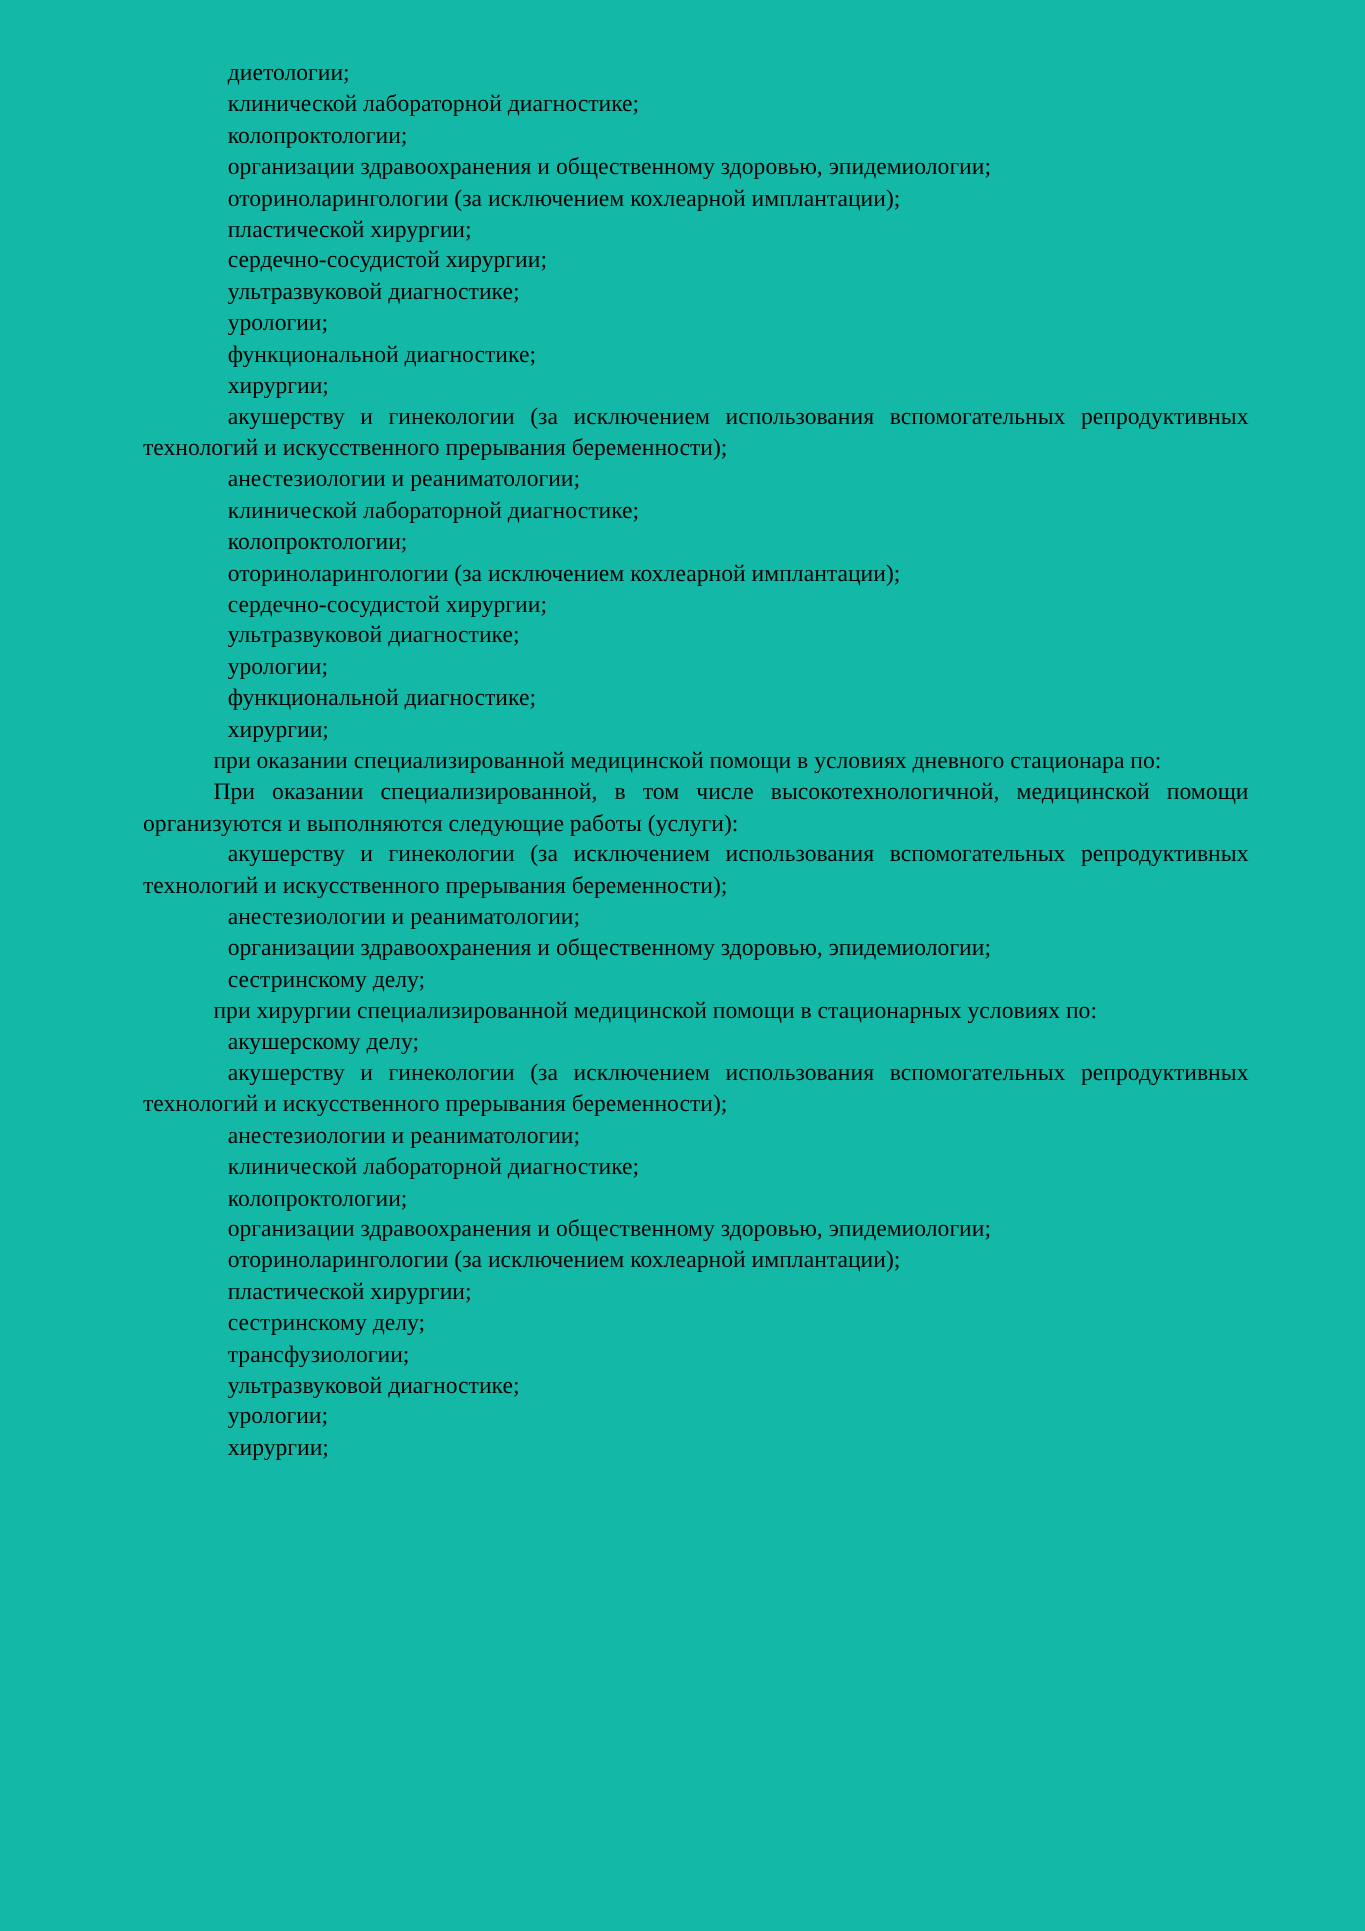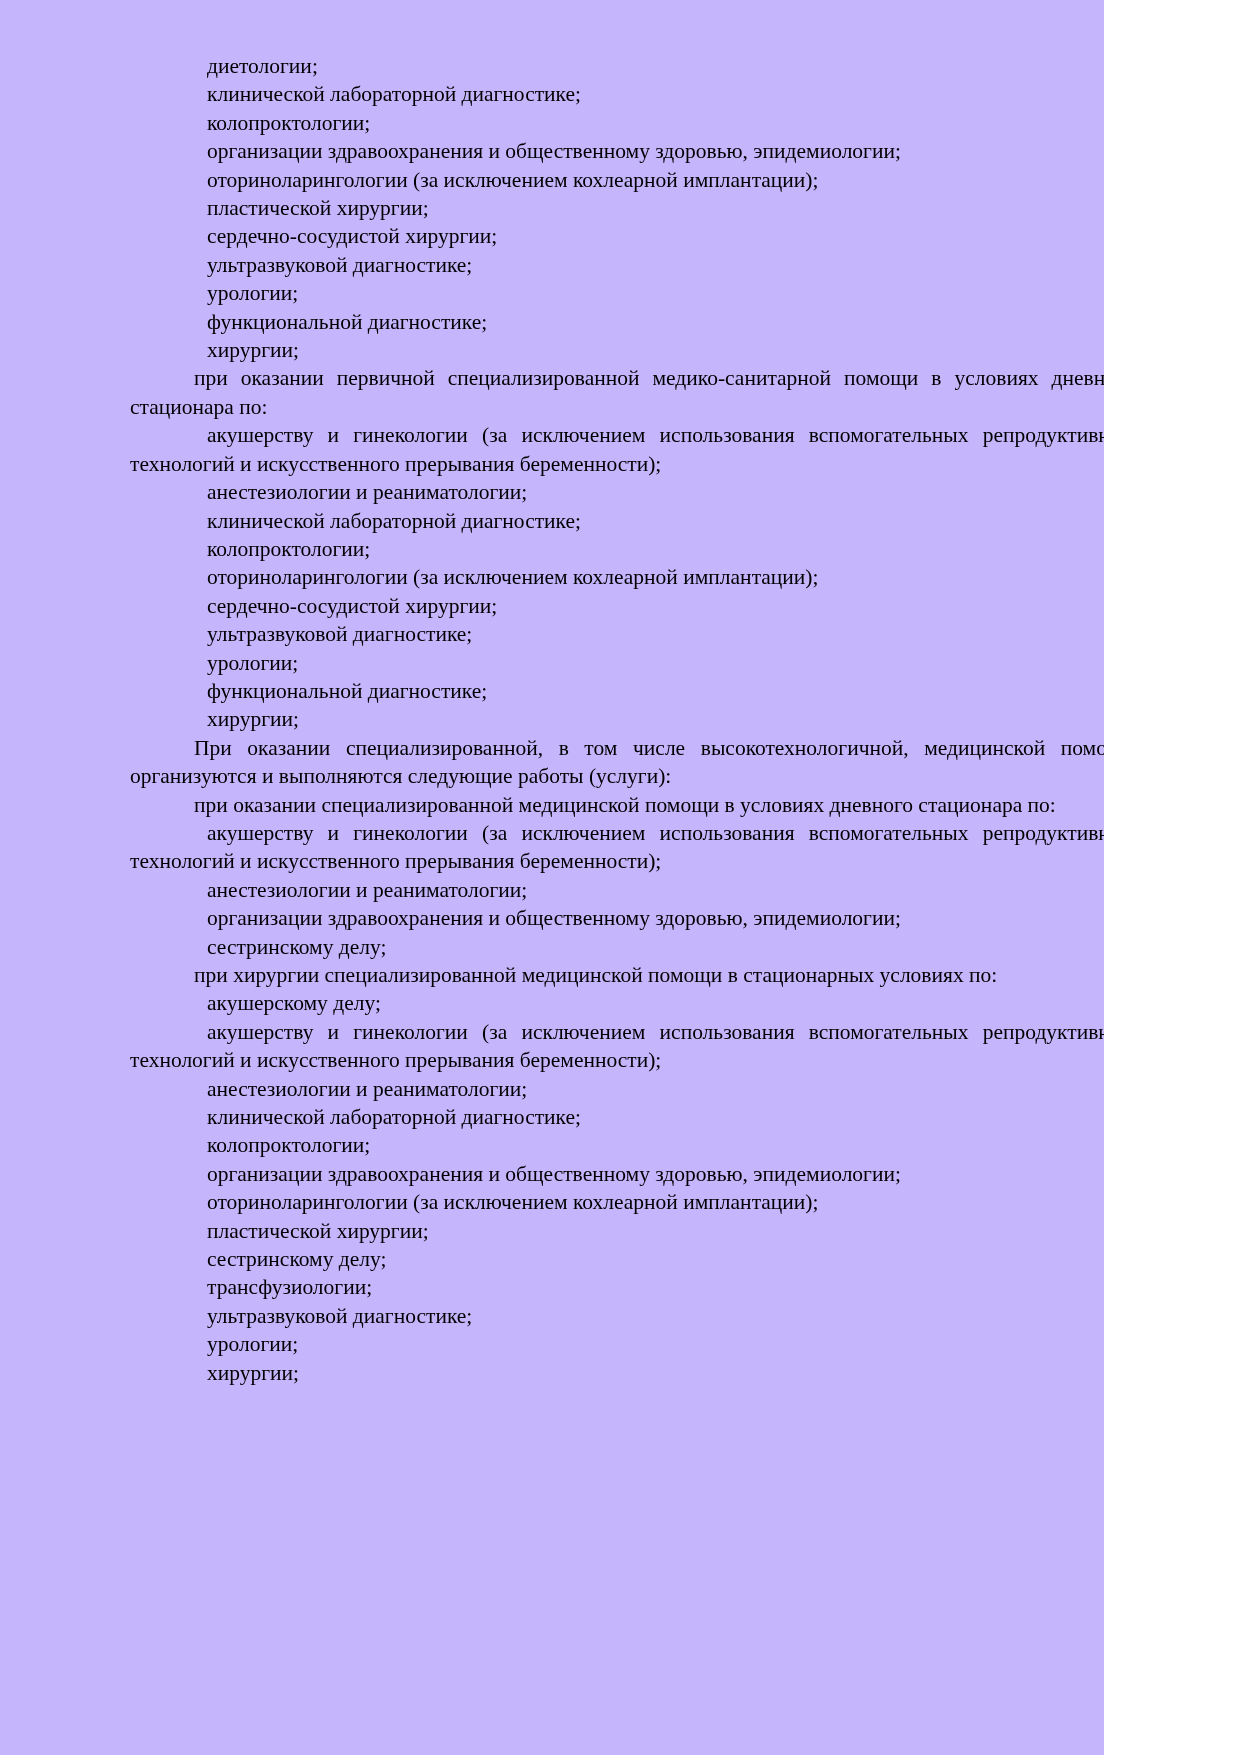--- a/index.html
+++ b/index.html
@@ -2,23 +2,23 @@
 <html><head>
 <meta charset="utf-8">
 <style>
   html, body {
     margin: 0;
     padding: 0;
     background: #ffffff;
   }
   .page {
     position: relative;
-    width: 1104px;
+    width: 1241px;
     height: 1755px;
-    background: #c4b5fd;
+    background: #14b8a6;
     overflow: hidden;
   }
   .text-column {
     position: absolute;
     left: 130px;
     top: 52px;
     width: 1005px;
     font-family: "Liberation Serif", "DejaVu Serif", serif;
     font-size: 21.5px;
     line-height: 28.4px;
@@ -43,33 +43,32 @@
     <p class="line item">клинической лабораторной диагностике;</p>
     <p class="line item">колопроктологии;</p>
     <p class="line item">организации здравоохранения и общественному здоровью, эпидемиологии;</p>
     <p class="line item">оториноларингологии (за исключением кохлеарной имплантации);</p>
     <p class="line item">пластической хирургии;</p>
     <p class="line item">сердечно-сосудистой хирургии;</p>
     <p class="line item">ультразвуковой диагностике;</p>
     <p class="line item">урологии;</p>
     <p class="line item">функциональной диагностике;</p>
     <p class="line item">хирургии;</p>
-    <p class="line para">при оказании первичной специализированной медико-санитарной помощи в условиях дневного стационара по:</p>
     <p class="line para-item">акушерству и гинекологии (за исключением использования вспомогательных репродуктивных технологий и искусственного прерывания беременности);</p>
     <p class="line item">анестезиологии и реаниматологии;</p>
     <p class="line item">клинической лабораторной диагностике;</p>
     <p class="line item">колопроктологии;</p>
     <p class="line item">оториноларингологии (за исключением кохлеарной имплантации);</p>
     <p class="line item">сердечно-сосудистой хирургии;</p>
     <p class="line item">ультразвуковой диагностике;</p>
     <p class="line item">урологии;</p>
     <p class="line item">функциональной диагностике;</p>
     <p class="line item">хирургии;</p>
+    <p class="line para">при оказании специализированной медицинской помощи в условиях дневного стационара по:</p>
     <p class="line para">При оказании специализированной, в том числе высокотехнологичной, медицинской помощи организуются и выполняются следующие работы (услуги):</p>
-    <p class="line para">при оказании специализированной медицинской помощи в условиях дневного стационара по:</p>
     <p class="line para-item">акушерству и гинекологии (за исключением использования вспомогательных репродуктивных технологий и искусственного прерывания беременности);</p>
     <p class="line item">анестезиологии и реаниматологии;</p>
     <p class="line item">организации здравоохранения и общественному здоровью, эпидемиологии;</p>
     <p class="line item">сестринскому делу;</p>
     <p class="line para">при хирургии специализированной медицинской помощи в стационарных условиях по:</p>
     <p class="line item">акушерскому делу;</p>
     <p class="line para-item">акушерству и гинекологии (за исключением использования вспомогательных репродуктивных технологий и искусственного прерывания беременности);</p>
     <p class="line item">анестезиологии и реаниматологии;</p>
     <p class="line item">клинической лабораторной диагностике;</p>
     <p class="line item">колопроктологии;</p>

